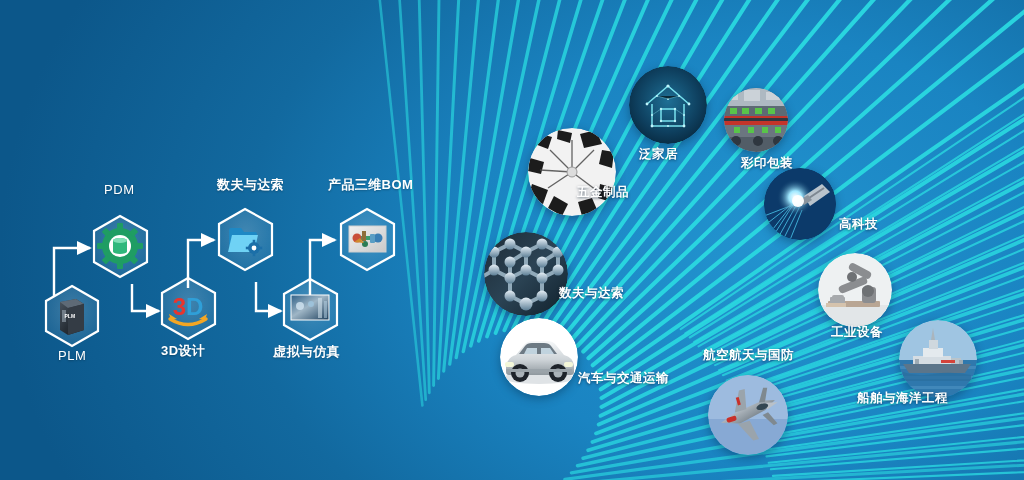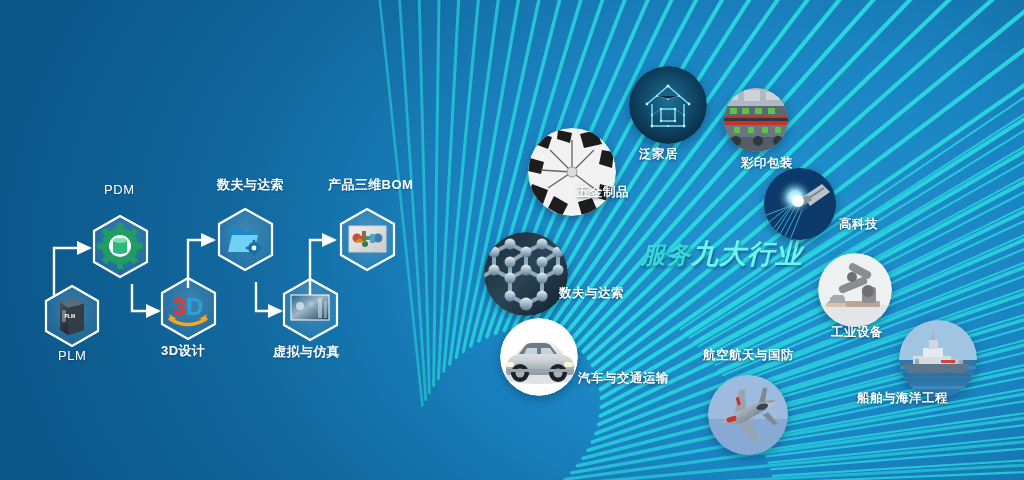--- a/index.html
+++ b/index.html
@@ -312,23 +312,20 @@
     </svg>
 
     <div class="hex-label lat" style="left:30px; top:170px;">PLM</div>
     <div class="hex-label lat" style="left:76px; top:4px;">PDM</div>
     <div class="hex-label" style="left:133px; top:164px;">3D设计</div>
     <div class="hex-label" style="left:189px; top:-2px;">数夫与达索</div>
     <div class="hex-label" style="left:245px; top:165px;">虚拟与仿真</div>
     <div class="hex-label" style="left:300px; top:-2px;text-align:center;">产品三维BOM</div>
   </div>
 
-  <div class="nine">
-    <span class="a">服务</span><span class="b">九大行业</span>
-  </div>
 
   <div class="circle-item">
     <div class="circle" style="left:528px; top:128px; width:88px; height:88px;">
       <svg class="inner" viewBox="0 0 88 88">
         <defs>
             <clipPath id="c1">
               <circle cx="44" cy="44" r="44"></circle>
             </clipPath>
           </defs>
         <g clip-path="url(#c1)">

